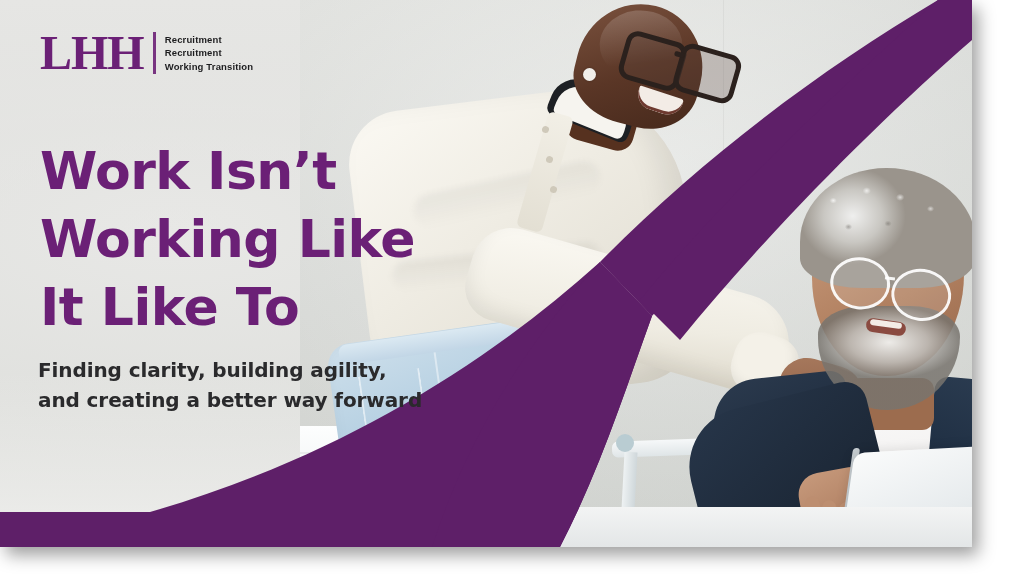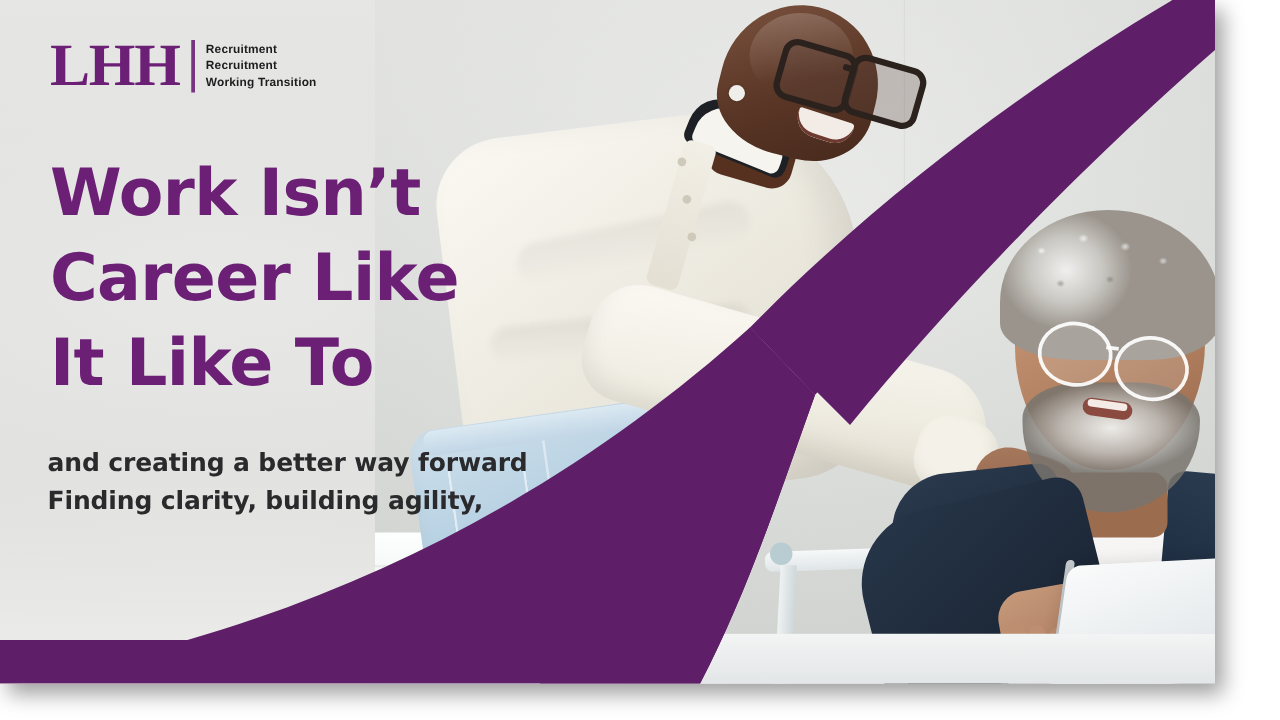--- a/index.html
+++ b/index.html
@@ -344,21 +344,21 @@
     display:flex; flex-direction:column; justify-content:flex-start;
     color:#1d1d1f;
     font-size:9.5px;
     line-height:13.5px;
     font-weight:bold;
     letter-spacing:.15px;
     white-space:nowrap;
   }
 
   .headline{
-    position:absolute; left:40px; top:121px;
+    position:absolute; left:40px; top:137px;
     width:430px;
     color:#6b2076;
     font-family:"DejaVu Sans", sans-serif;
     font-weight:bold;
     font-size:52px;
     line-height:68px;
     letter-spacing:-0.5px;
   }
   .headline .hl{display:block;}
 
@@ -470,22 +470,22 @@
     <div class="logo-rule"></div>
     <div class="logo-tag">
       <span>Recruitment</span>
       <span>Recruitment</span>
       <span>Working Transition</span>
     </div>
   </div>
 
   <div class="headline">
     <span class="hl">Work Isn’t</span>
-    <span class="hl">Career Like</span>
+    <span class="hl">Working Like</span>
     <span class="hl">It Like To</span>
   </div>
 
   <div class="subhead">
+    <span class="sl">Finding clarity, building agility,</span>
     <span class="sl">and creating a better way forward</span>
-    <span class="sl">Finding clarity, building agility,</span>
   </div>
 
 </div>
 
 </body></html>

